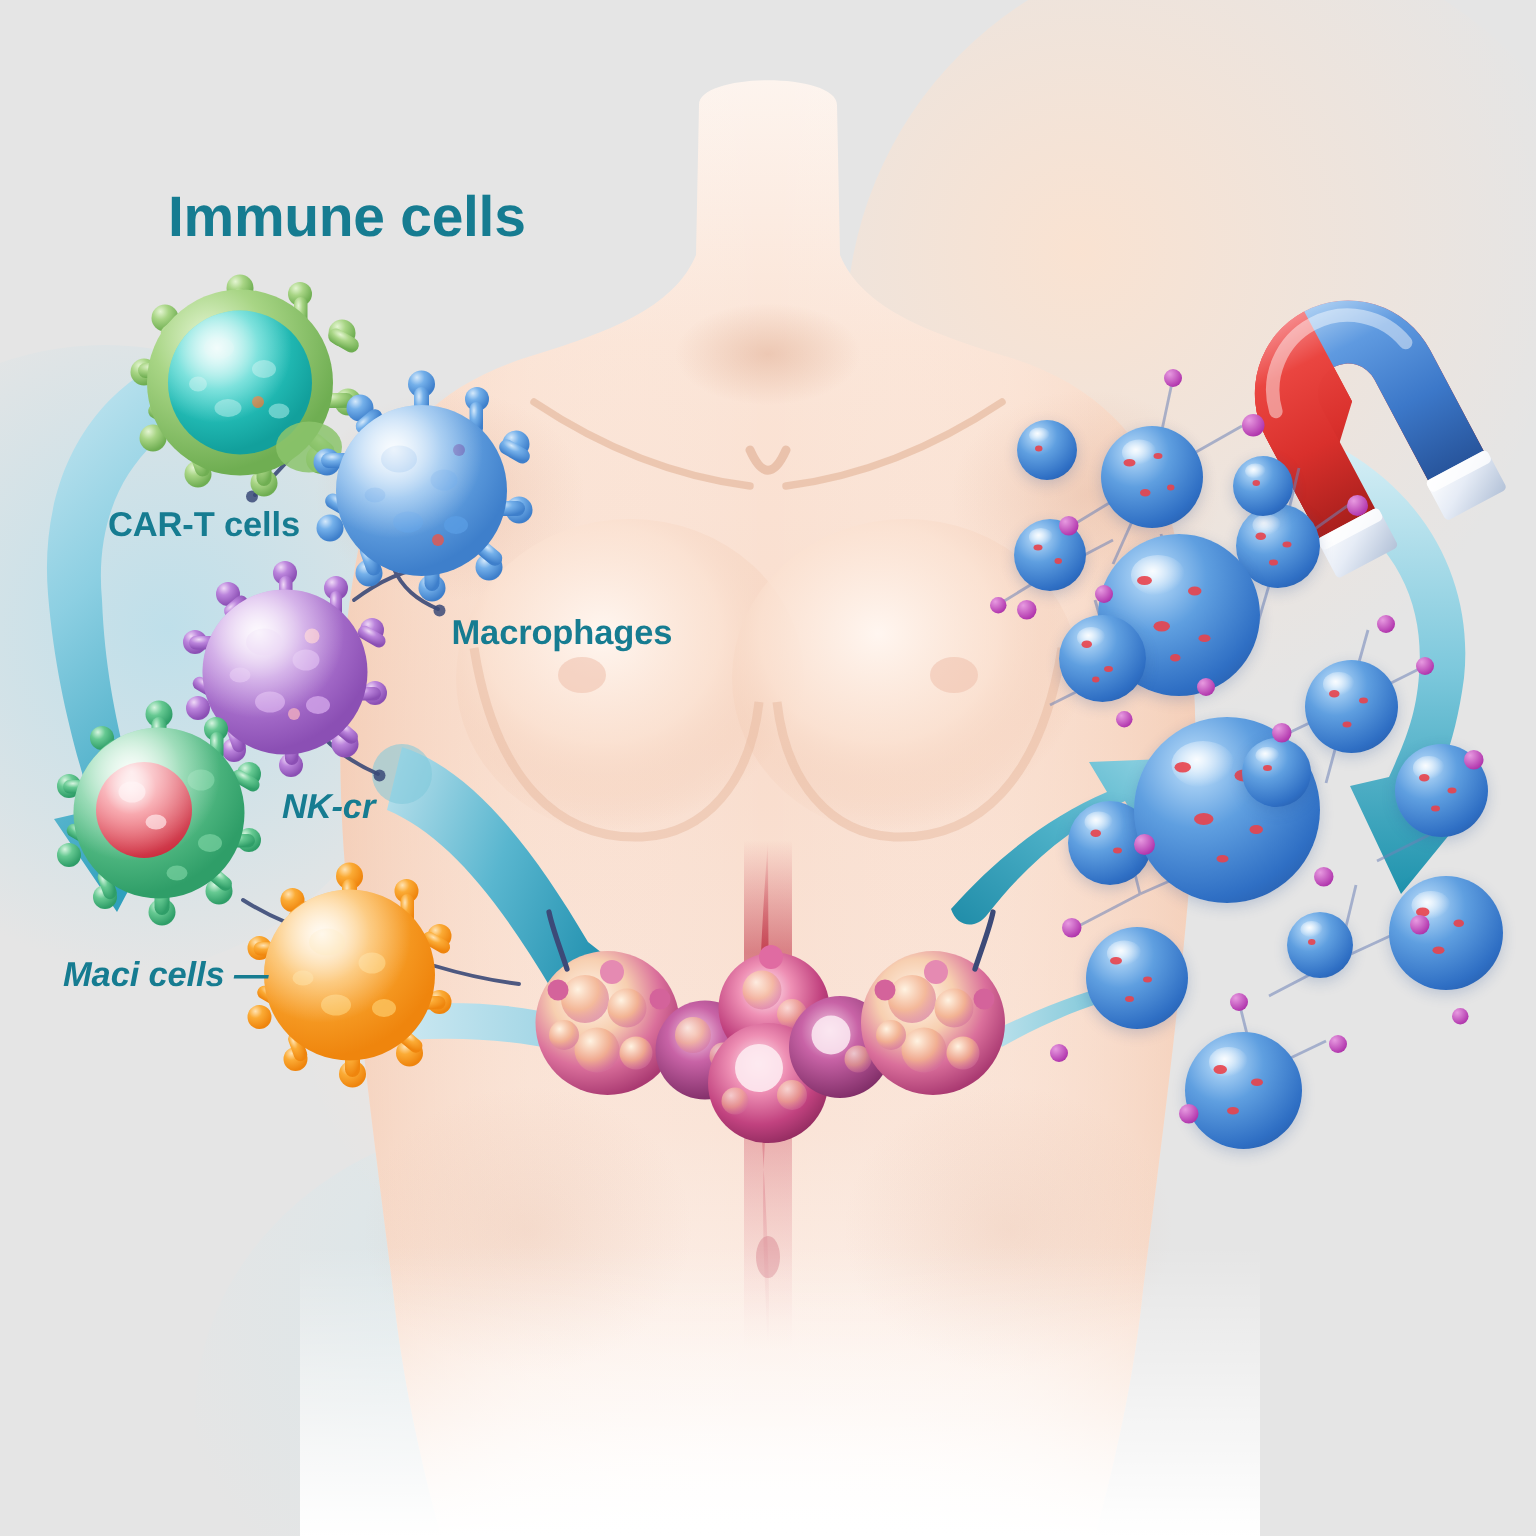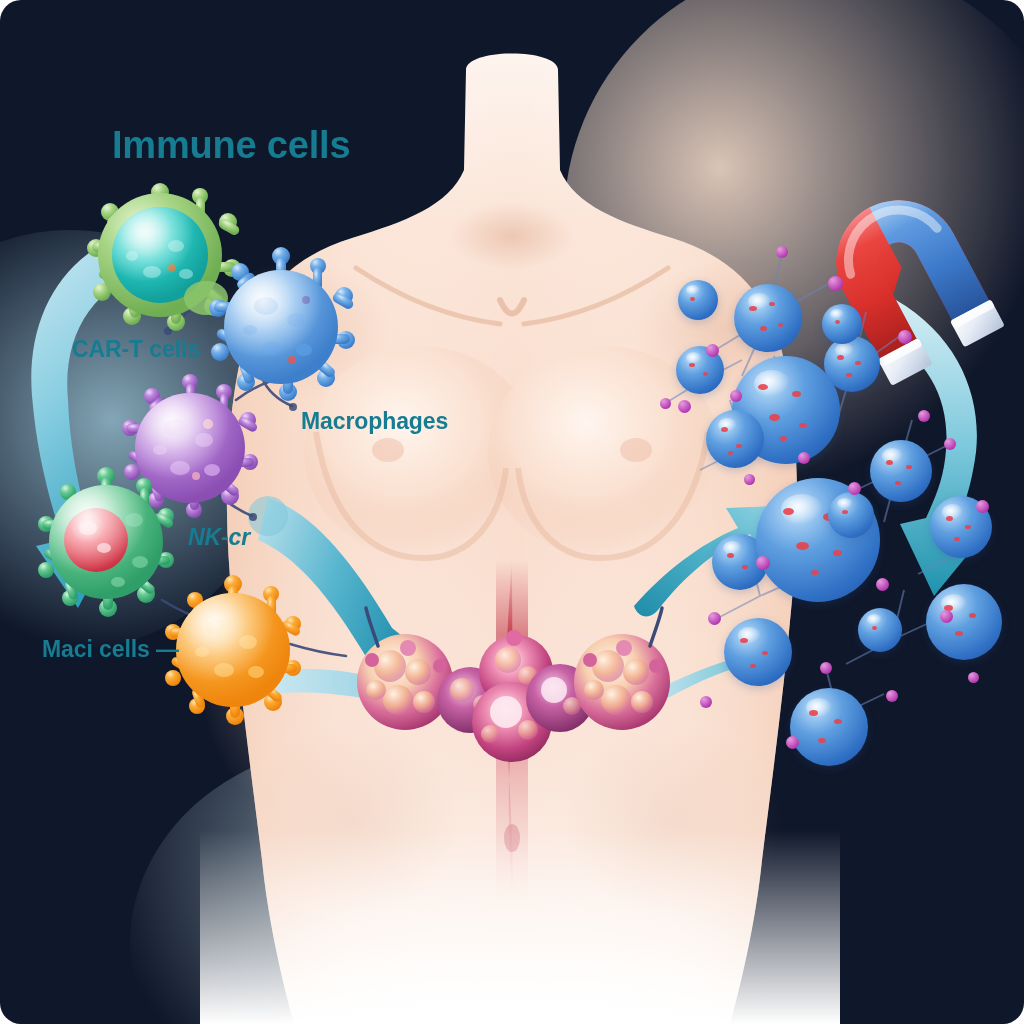--- a/index.html
+++ b/index.html
@@ -22,42 +22,42 @@
 
   
   .title{position:absolute;font-weight:bold;letter-spacing:-.2px;line-height:1.12;}
   #title-immune{left:112px;top:124px;font-size:38px;}
   #title-magnetic{left:706px;top:104px;font-size:35px;}
 
   .label{position:absolute;font-weight:bold;font-size:23px;letter-spacing:-.1px;}
   #label-cart{left:72px;top:336px;}
   #label-macro{left:301px;top:408px;}
   #label-nk{left:188px;top:524px;}
-  #label-mast{left:42px;top:636px;}
+  #label-mast{left:42px;top:636px;font-style:italic;}
 
   
   #torso{position:absolute;left:0;top:0;width:1024px;height:1024px;}
 
   
   .layer{position:absolute;left:0;top:0;width:1024px;height:1024px;}
 
   
   .np{position:absolute;border-radius:50%;
       background:radial-gradient(circle at 33% 26%,#bfe0fb 0%,#5f9fe0 34%,#2f6fc4 72%,#1f4f99 100%);
       box-shadow:0 3px 9px rgba(40,80,150,.22);}
   .np .hl{position:absolute;left:20%;top:13%;width:34%;height:25%;border-radius:50%;
       background:radial-gradient(ellipse at 40% 40%,rgba(255,255,255,.92),rgba(255,255,255,0) 70%);}
   .dot-m{position:absolute;border-radius:50%;
       background:radial-gradient(circle at 32% 28%,#e79ae0,#b43bb0 70%,#8f2a8c);}
   .spec{position:absolute;border-radius:50%;background:#e8434b;opacity:.9;}
 </style>
 </head>
 <body>
 
-<div id="stage" style="background: #0f172a; border-radius: 21px;">
+<div id="stage" style="background: #e5e5e5;">
 
   <div class="wash wash-peach"></div>
   <div class="wash wash-blue-l"></div>
   <div class="wash wash-blue-b"></div>
   <div class="wash wash-peach-l"></div>
 
   <svg id="torso" viewBox="0 0 1024 1024">
     <defs>
       <linearGradient id="skinV" x1="0" y1="0" x2="0" y2="1">
         <stop offset="0%" stop-color="#fdf4ee"></stop>

